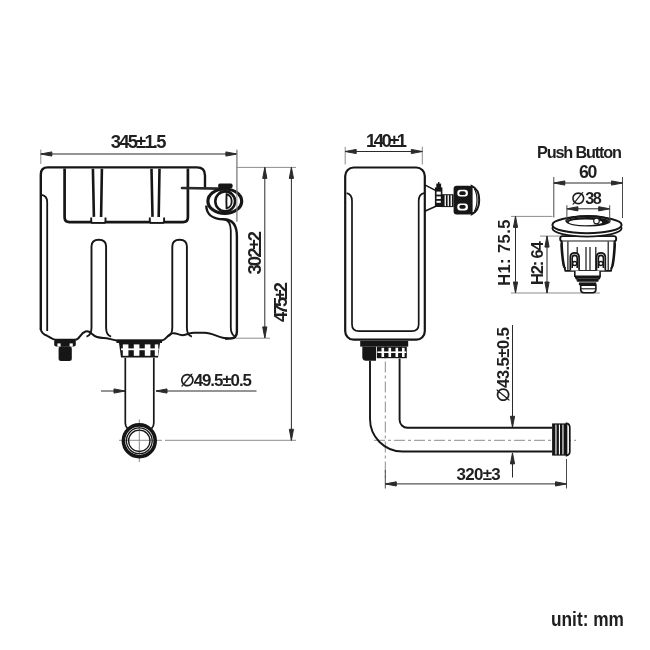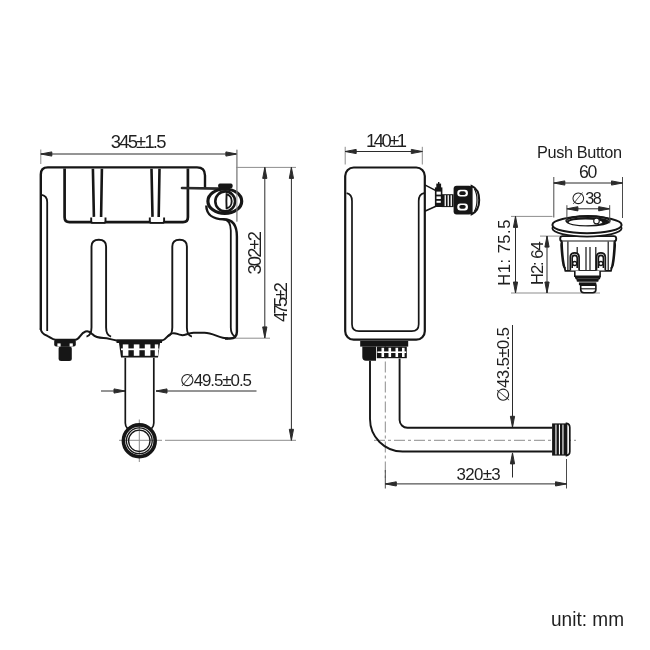--- a/index.html
+++ b/index.html
@@ -1,16 +1,16 @@
 <!DOCTYPE html>
 <html><head>
 <meta charset="utf-8">
 <style>
   html,body{margin:0;padding:0;background:#ffffff;}
-  #page{width:644px;height:650px;position:relative;background:#f97316;}
+  #page{width:644px;height:650px;position:relative;background:#f97316;font-weight:bold;}
   svg{display:block;}
   text{font-family:"Liberation Sans",sans-serif;fill:#1f1f1f;}
 </style>
 </head>
 <body>
 <div id="page">
 <svg width="650" height="650" viewBox="0 0 650 650">
 <defs>
 </defs>
 <rect x="0" y="0" width="650" height="650" fill="#ffffff"></rect>

